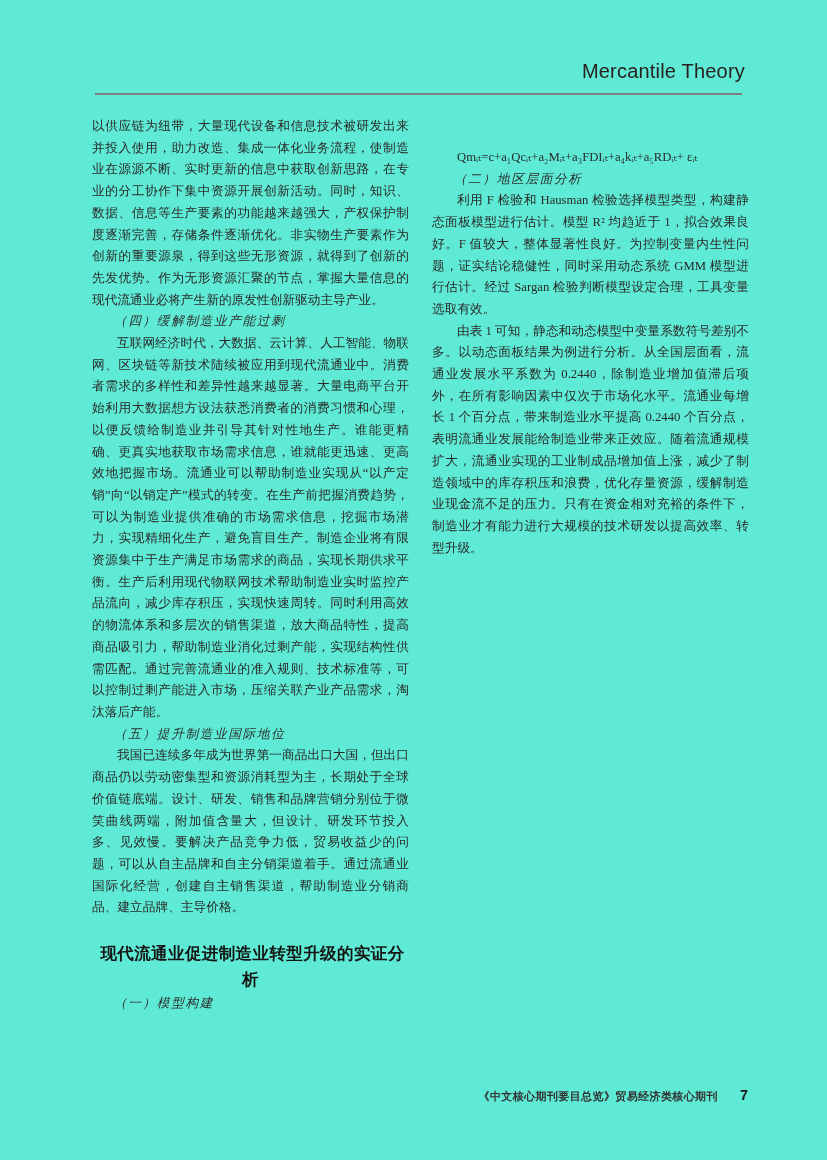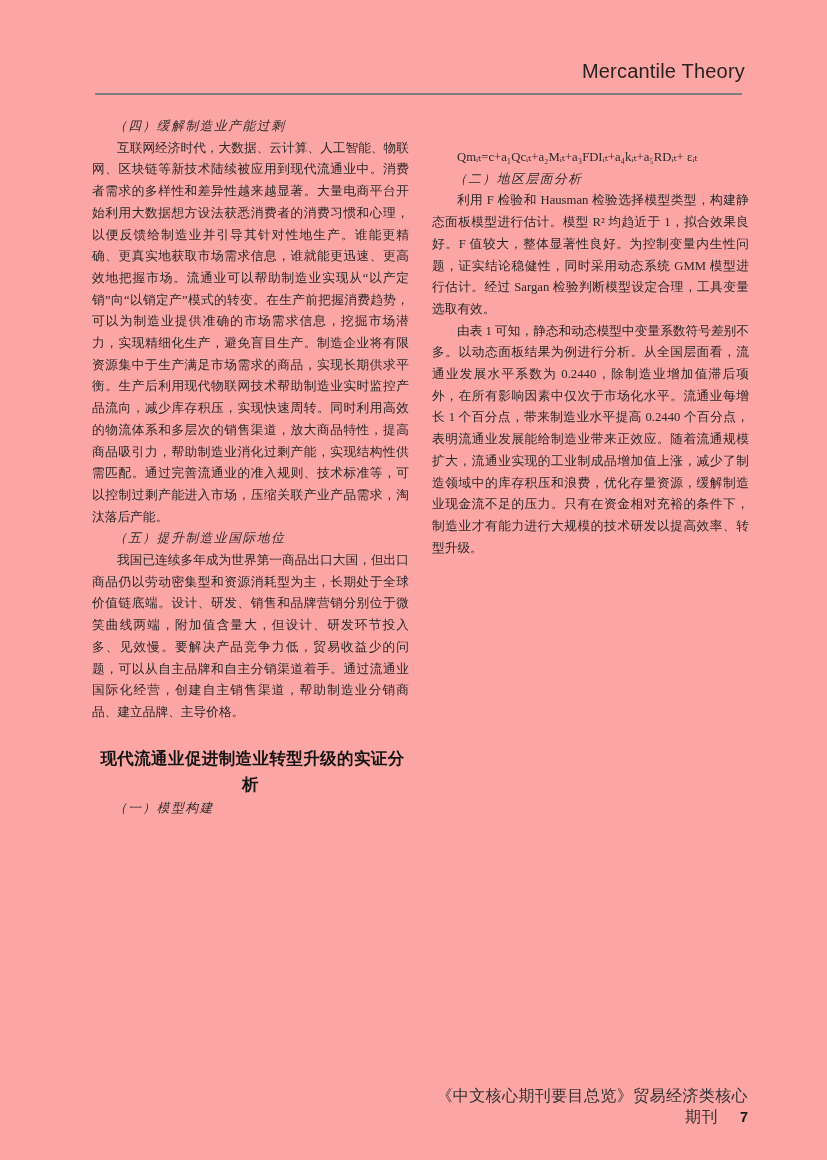--- a/index.html
+++ b/index.html
@@ -1,42 +1,43 @@
 <!DOCTYPE html>
 <html><head>
 <meta charset="utf-8">
 <style>
   html,body{margin:0;padding:0;background:#ffffff;}
-  .page{position:relative;width:827px;height:1160px;background:#fca5a5;overflow:hidden;
+  .page{position:relative;width:827px;height:1160px;background:#5eead4;overflow:hidden;
         font-family:"Liberation Serif","DejaVu Serif",serif;color:#2a2a2a;}
   .journal-label{position:absolute;top:60px;right:82px;font-family:"Liberation Sans","DejaVu Sans",sans-serif;
         font-size:20px;font-weight:400;color:#292220;letter-spacing:0.2px;}
   .header-rule{position:absolute;top:93px;left:95px;width:647px;height:2px;background:#7f7f7f;}
   .col{position:absolute;top:116px;width:317px;text-align:justify;font-size:12.7px;line-height:21.7px;}
   .col-left{left:92px;}
   .col-right{left:432px;}
   .col p{margin:0;}
   .indent{text-indent:25px;}
   .formula{text-indent:25px;white-space:nowrap;margin-top:31px;}
   .subhead{font-style:italic;letter-spacing:1.6px;text-indent:22px;color:#2e2e2e;}
   .section-heading{font-family:"Liberation Sans","DejaVu Sans",sans-serif;font-size:16.5px;line-height:26px;
         font-weight:bold;color:#141414;margin:21px 0 1px 0;text-indent:4px;letter-spacing:0.4px;text-align:center;}
   .page-footer{position:absolute;top:1086px;left:432px;width:316px;text-align:right;
         font-family:"Liberation Sans","DejaVu Sans",sans-serif;color:#333;}
-  .footer-text{font-size:16px;font-weight:normal;letter-spacing:0.4px;vertical-align:baseline;}
+  .footer-text{font-size:11px;font-weight:bold;letter-spacing:0.4px;vertical-align:baseline;}
   .footer-page{font-size:14.5px;font-weight:bold;margin-left:22px;color:#1a1a1a;vertical-align:baseline;}
 </style>
 </head>
 <body>
 
 <div class="page">
   <div class="journal-label">Mercantile Theory</div>
   <div class="header-rule"></div>
 
   <div class="col col-left" id="col-left">
+      <p class="body-p">以供应链为纽带，大量现代设备和信息技术被研发出来并投入使用，助力改造、集成一体化业务流程，使制造业在源源不断、实时更新的信息中获取创新思路，在专业的分工协作下集中资源开展创新活动。同时，知识、数据、信息等生产要素的功能越来越强大，产权保护制度逐渐完善，存储条件逐渐优化。非实物生产要素作为创新的重要源泉，得到这些无形资源，就得到了创新的先发优势。作为无形资源汇聚的节点，掌握大量信息的现代流通业必将产生新的原发性创新驱动主导产业。</p>
       <div class="subhead">（四）缓解制造业产能过剩</div>
       <p class="body-p indent">互联网经济时代，大数据、云计算、人工智能、物联网、区块链等新技术陆续被应用到现代流通业中。消费者需求的多样性和差异性越来越显著。大量电商平台开始利用大数据想方设法获悉消费者的消费习惯和心理，以便反馈给制造业并引导其针对性地生产。谁能更精确、更真实地获取市场需求信息，谁就能更迅速、更高效地把握市场。流通业可以帮助制造业实现从“以产定销”向“以销定产”模式的转变。在生产前把握消费趋势，可以为制造业提供准确的市场需求信息，挖掘市场潜力，实现精细化生产，避免盲目生产。制造企业将有限资源集中于生产满足市场需求的商品，实现长期供求平衡。生产后利用现代物联网技术帮助制造业实时监控产品流向，减少库存积压，实现快速周转。同时利用高效的物流体系和多层次的销售渠道，放大商品特性，提高商品吸引力，帮助制造业消化过剩产能，实现结构性供需匹配。通过完善流通业的准入规则、技术标准等，可以控制过剩产能进入市场，压缩关联产业产品需求，淘汰落后产能。</p>
       <div class="subhead">（五）提升制造业国际地位</div>
       <p class="body-p indent">我国已连续多年成为世界第一商品出口大国，但出口商品仍以劳动密集型和资源消耗型为主，长期处于全球价值链底端。设计、研发、销售和品牌营销分别位于微笑曲线两端，附加值含量大，但设计、研发环节投入多、见效慢。要解决产品竞争力低，贸易收益少的问题，可以从自主品牌和自主分销渠道着手。通过流通业国际化经营，创建自主销售渠道，帮助制造业分销商品、建立品牌、主导价格。</p>
       <h2 class="section-heading">现代流通业促进制造业转型升级的实证分析</h2>
       <div class="subhead">（一）模型构建</div>
     </div>
   <div class="col col-right" id="col-right">
       <div class="formula">Qmᵢₜ=c+a₁Qcᵢₜ+a₂Mᵢₜ+a₃FDIᵢₜ+a₄kᵢₜ+a₅RDᵢₜ+ εᵢₜ</div>
       <div class="subhead">（二）地区层面分析</div>

